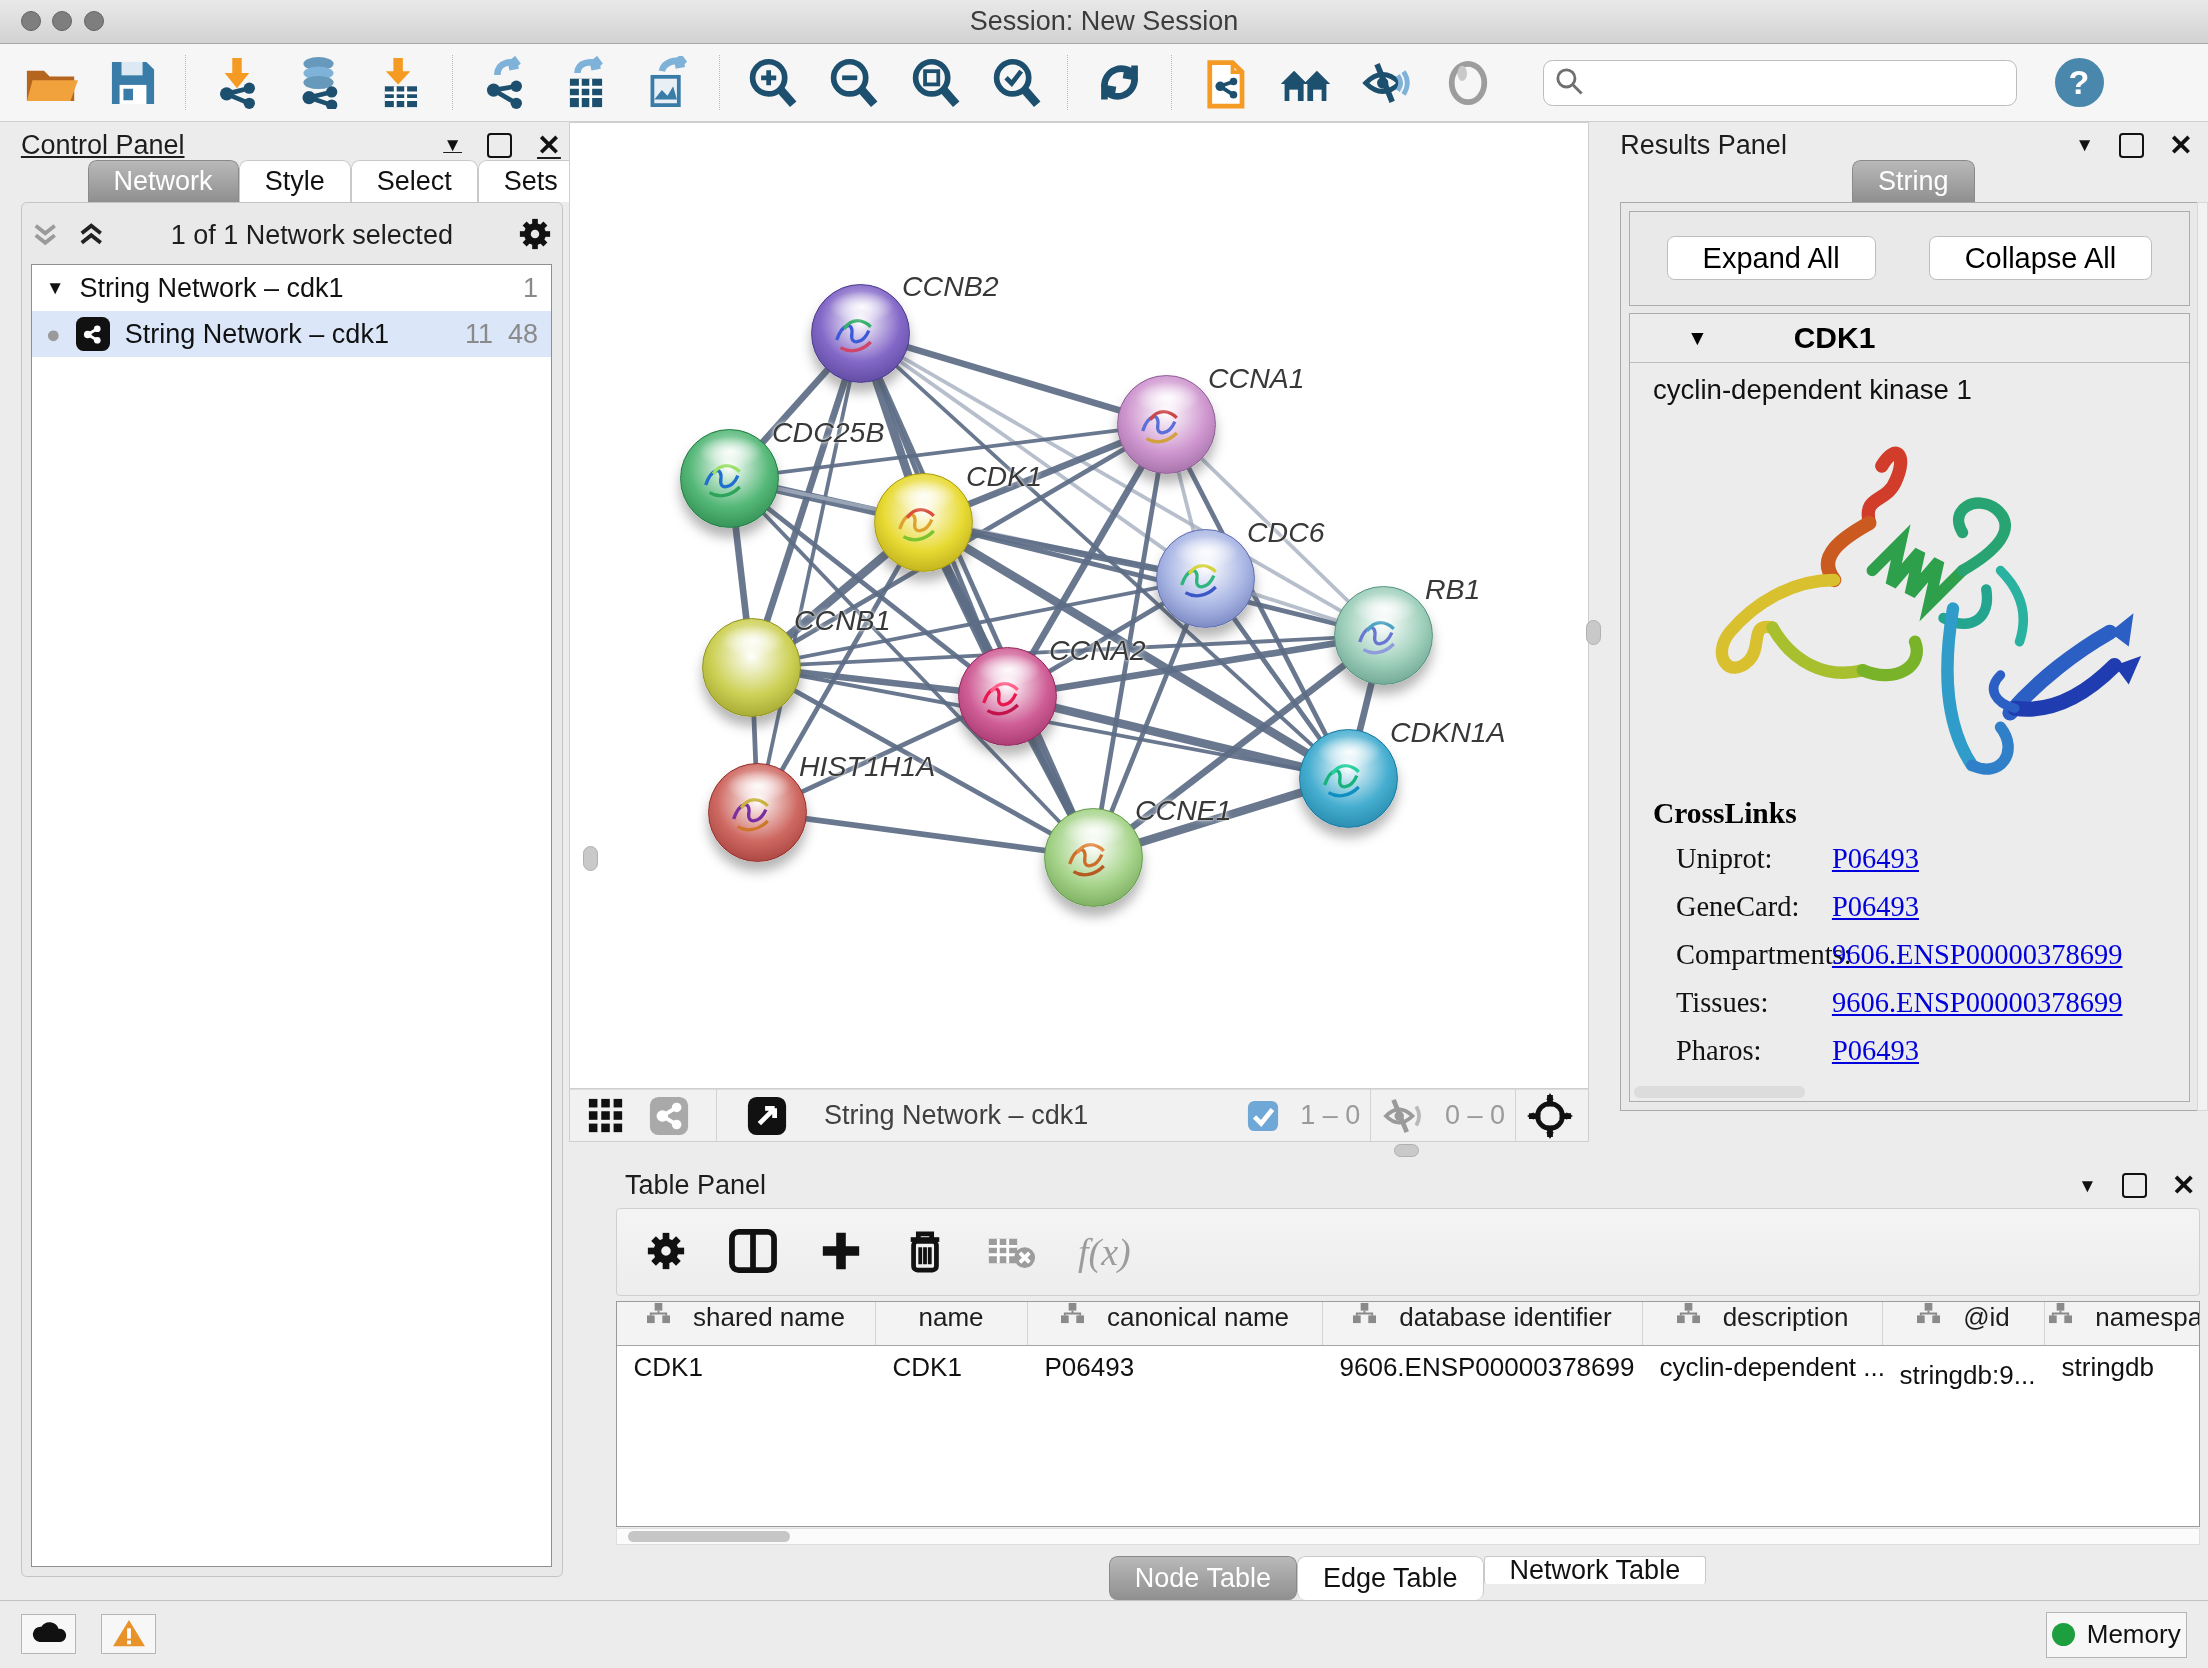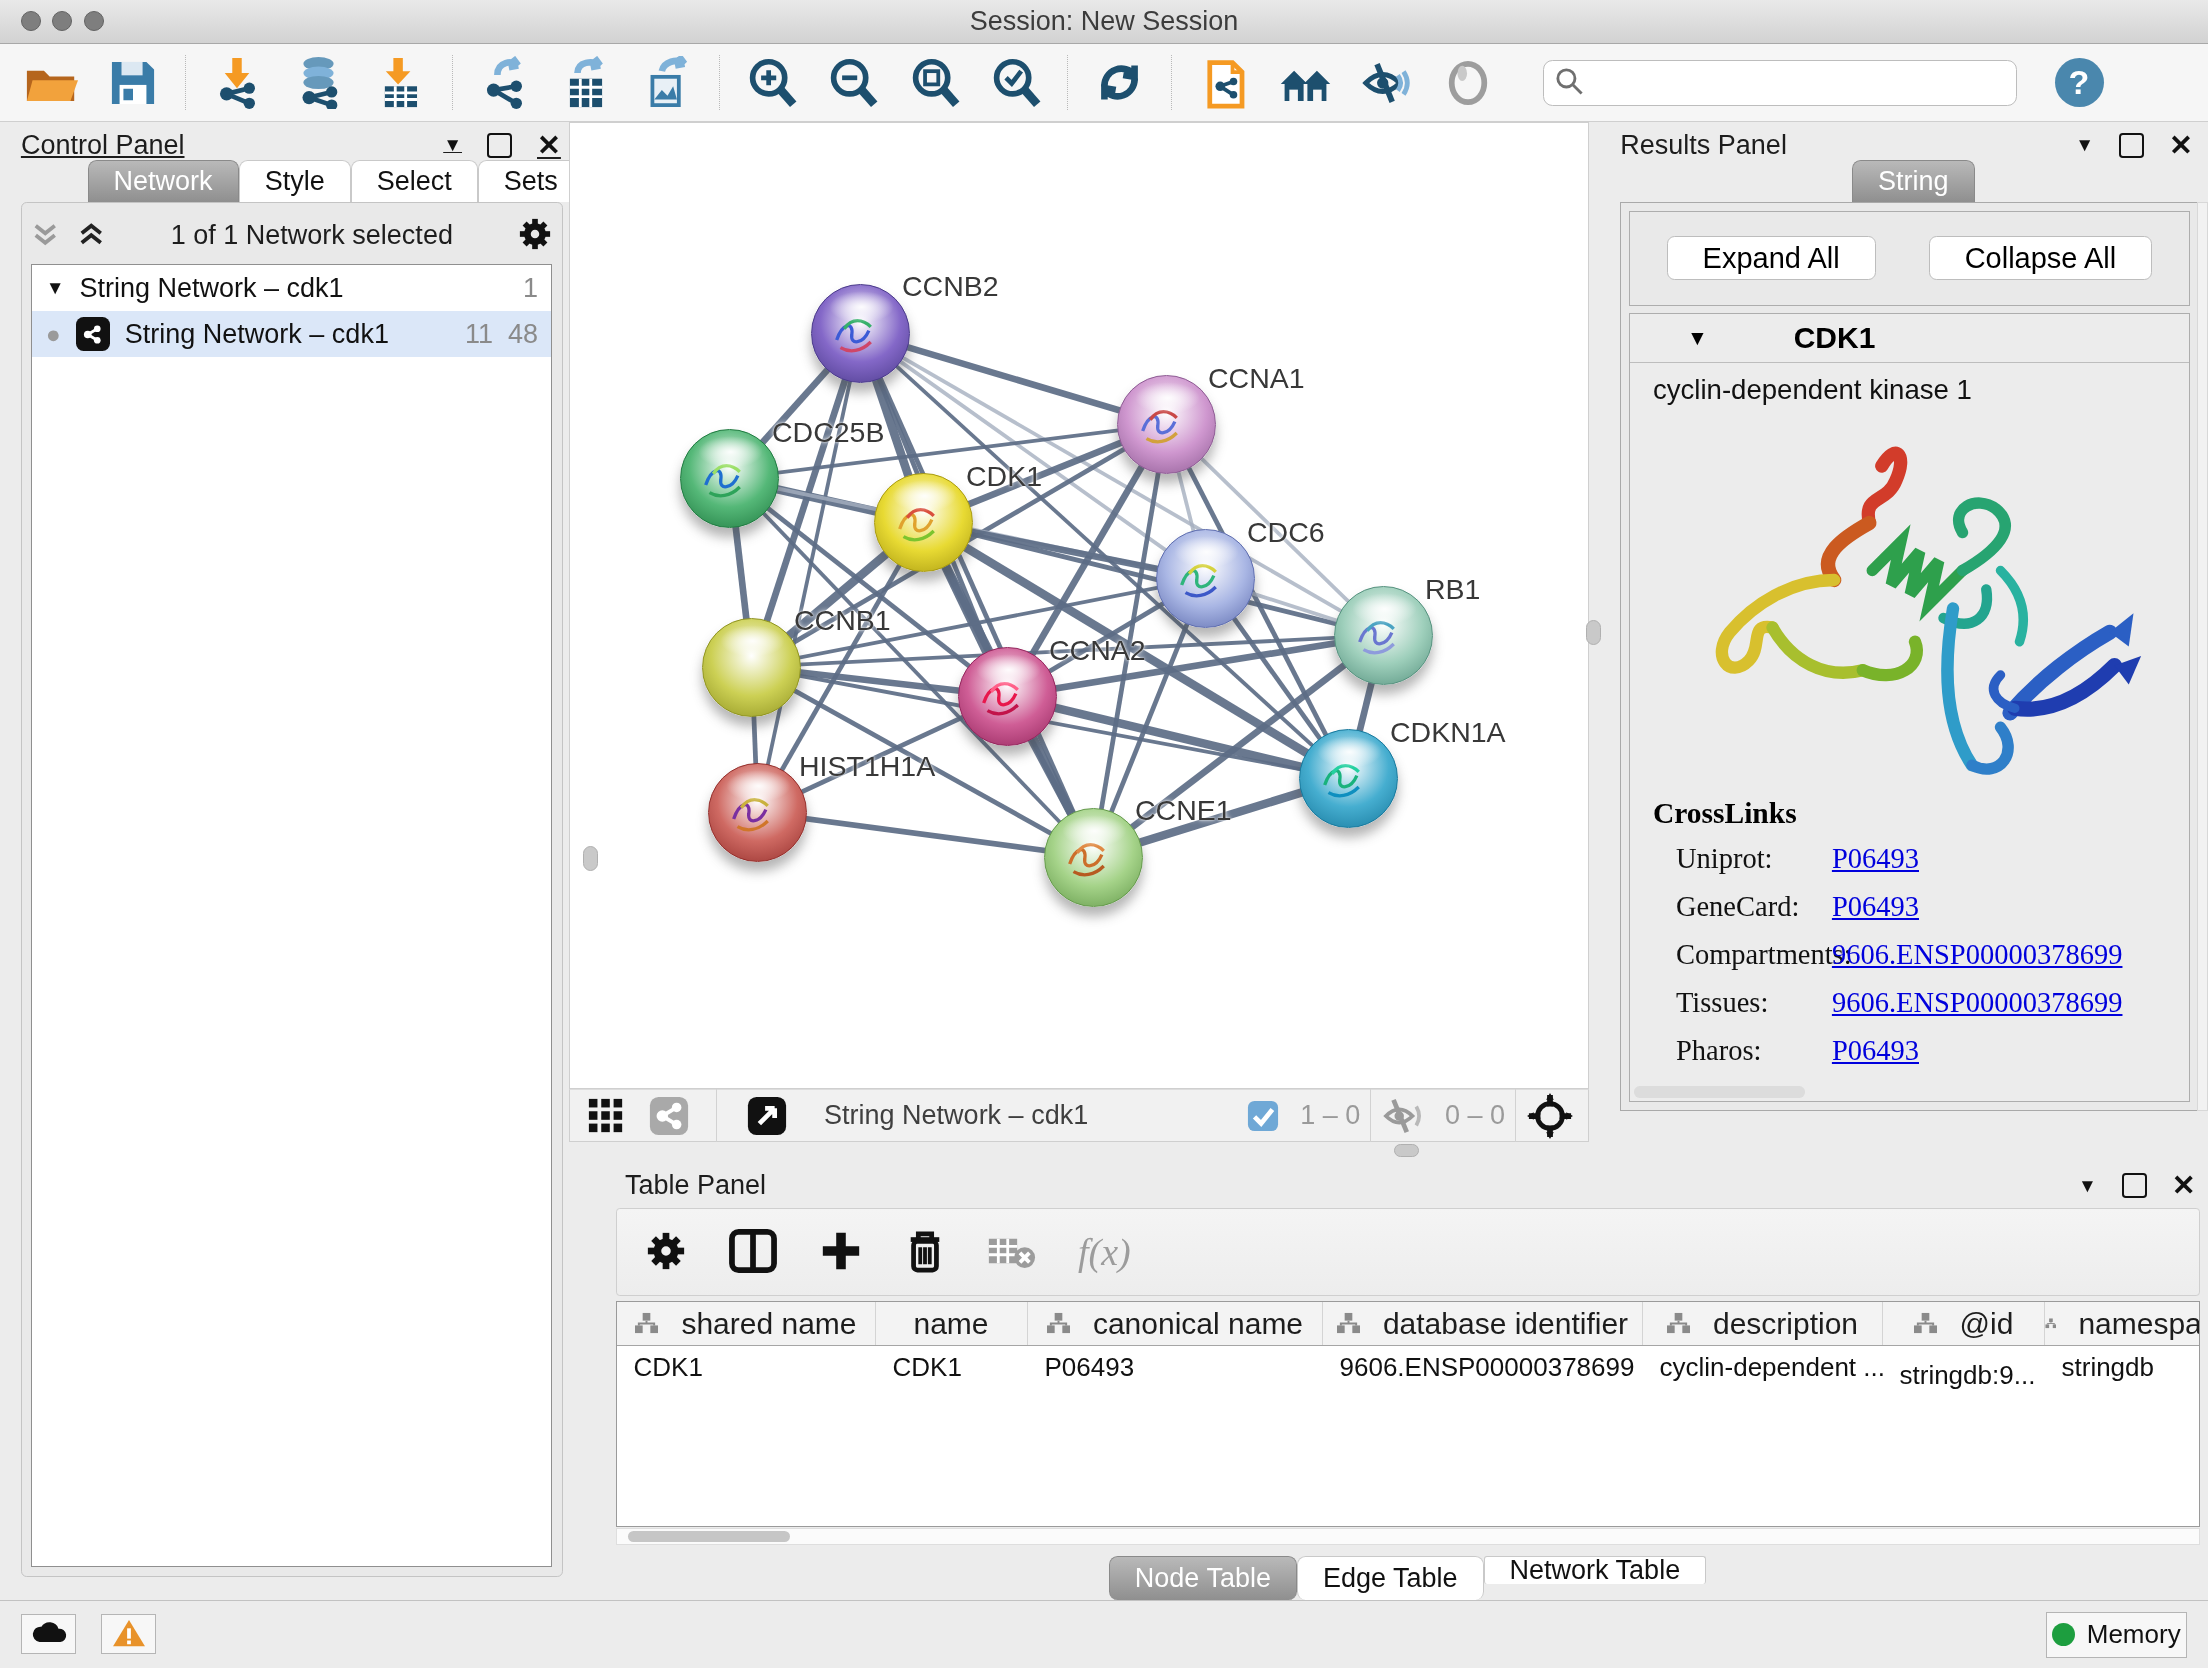--- a/index.html
+++ b/index.html
@@ -53,21 +53,21 @@
   .share-badge { width:34px; height:34px; background:#111; border-radius:7.6px; display:flex; align-items:center; justify-content:center; }
 
   
   #network-panel { position:absolute; left:569px; top:122px; width:1020px; height:967px; background:#fff; border:1px solid #cfcfcf; }
   #net-svg { position:absolute; left:0; top:0; }
   .node { position:absolute; width:99px; height:99px; border-radius:50%;
     box-shadow:0 9.5px 11.4px rgba(70,70,70,.40); }
   .node::after { content:""; position:absolute; left:17px; top:5.7px; width:65px; height:32px; border-radius:50%;
     background:radial-gradient(ellipse at center, rgba(255,255,255,.95), rgba(255,255,255,0) 70%); }
   .node svg { position:absolute; left:15px; top:21px; }
-  .node-label { position:absolute; font-size:28.5px; color:#383838; text-shadow:0 0 5.7px #fff, 0 0 1.9px #fff; white-space:nowrap; }
+  .node-label { position:absolute; font-size:28.5px; color:#383838; text-shadow:0 0 5.7px #fff, 0 0 1.9px #fff; white-space:nowrap;font-style:italic; }
 
   #net-statusbar { position:absolute; left:569px; top:1089px; width:1020px; height:53px; background:#f1f1f1;
     border:1px solid #cfcfcf; border-top:1px solid #dcdcdc; display:flex; align-items:center; }
   .ns-sep { width:0; height:53px; border-left:1px solid #d2d2d2; }
   #net-title { font-size:27px; color:#3f3f3f; margin-left:25px; flex:1; }
   .ns-count { font-size:27px; color:#9a9a9a; margin:0 9.5px; }
   .ns-icon { margin:0 11.4px; display:flex; align-items:center; }
 
   .splitter-dot { position:absolute; width:15px; height:25px; border-radius:7.6px; background:#c9c9c9; border:1px solid #b0b0b0; }
 
@@ -94,21 +94,21 @@
   #gene-hscroll { position:absolute; left:3.8px; bottom:3.8px; width:171px; height:11.4px; background:#dcdcdc; border-radius:5.7px; }
 
   
   #table-panel { position:absolute; left:606px; top:1153px; width:1603px; height:447px; }
   #tp-header { position:absolute; left:19px; top:17px; right:13.3px; }
   #tp-toolbar { position:absolute; left:9.5px; top:55px; right:9.5px; height:88px; background:linear-gradient(#f4f4f4,#ededed);
     border:1px solid #cfcfcf; border-radius:3.8px; display:flex; align-items:center; gap:42px; padding-left:28.5px; }
   #fx-label { font-family:"Liberation Serif", serif; font-style:italic; font-size:38px; color:#9c9c9c; }
   #tp-table { position:absolute; left:9.5px; top:148px; right:9.5px; height:226px; background:#fff; border:1.9px solid #9a9a9a; overflow:hidden; }
   #tp-headrow { display:flex; height:44px; background:#f3f3f3; border-bottom:1.9px solid #a5a5a5; }
-  .th { display:flex; align-items:center; justify-content:center; gap:22px; font-size:30px; color:#1d1d1d; border-right:1px solid #d4d4d4; flex:none; }
+  .th { display:flex; justify-content:center; gap:22px; font-size:26px; color:#1d1d1d; border-right:1px solid #d4d4d4; flex:none; }
   #tp-datarow { display:flex; height:42px; align-items:center; }
   .td { font-size:26px; color:#111; padding-left:17px; flex:none; white-space:nowrap; overflow:hidden; }
   #tp-hscroll { position:absolute; left:9.5px; right:9.5px; top:375px; height:17px; background:#fbfbfb; border:1px solid #dedede; }
   #tp-thumb { position:absolute; left:11.4px; top:1.9px; width:162px; height:11.4px; background:#c6c6c6; border-radius:6.7px; }
   #tp-tabs { position:absolute; left:0; right:0; top:403px; display:flex; justify-content:center; }
 
   
   #statusbar { position:absolute; left:0; top:1600px; width:2208px; height:68px; background:#ececec; border-top:1px solid #c2c2c2; }
   .sb-box { position:absolute; top:13.3px; width:55px; height:40px; background:#f7f7f7; border:1.9px solid #b5b5b5; display:flex; align-items:center; justify-content:center; }
   #memory-btn { position:absolute; right:21px; top:10.5px; width:141px; height:46px; background:#f7f7f7; border:1.9px solid #b5b5b5;

